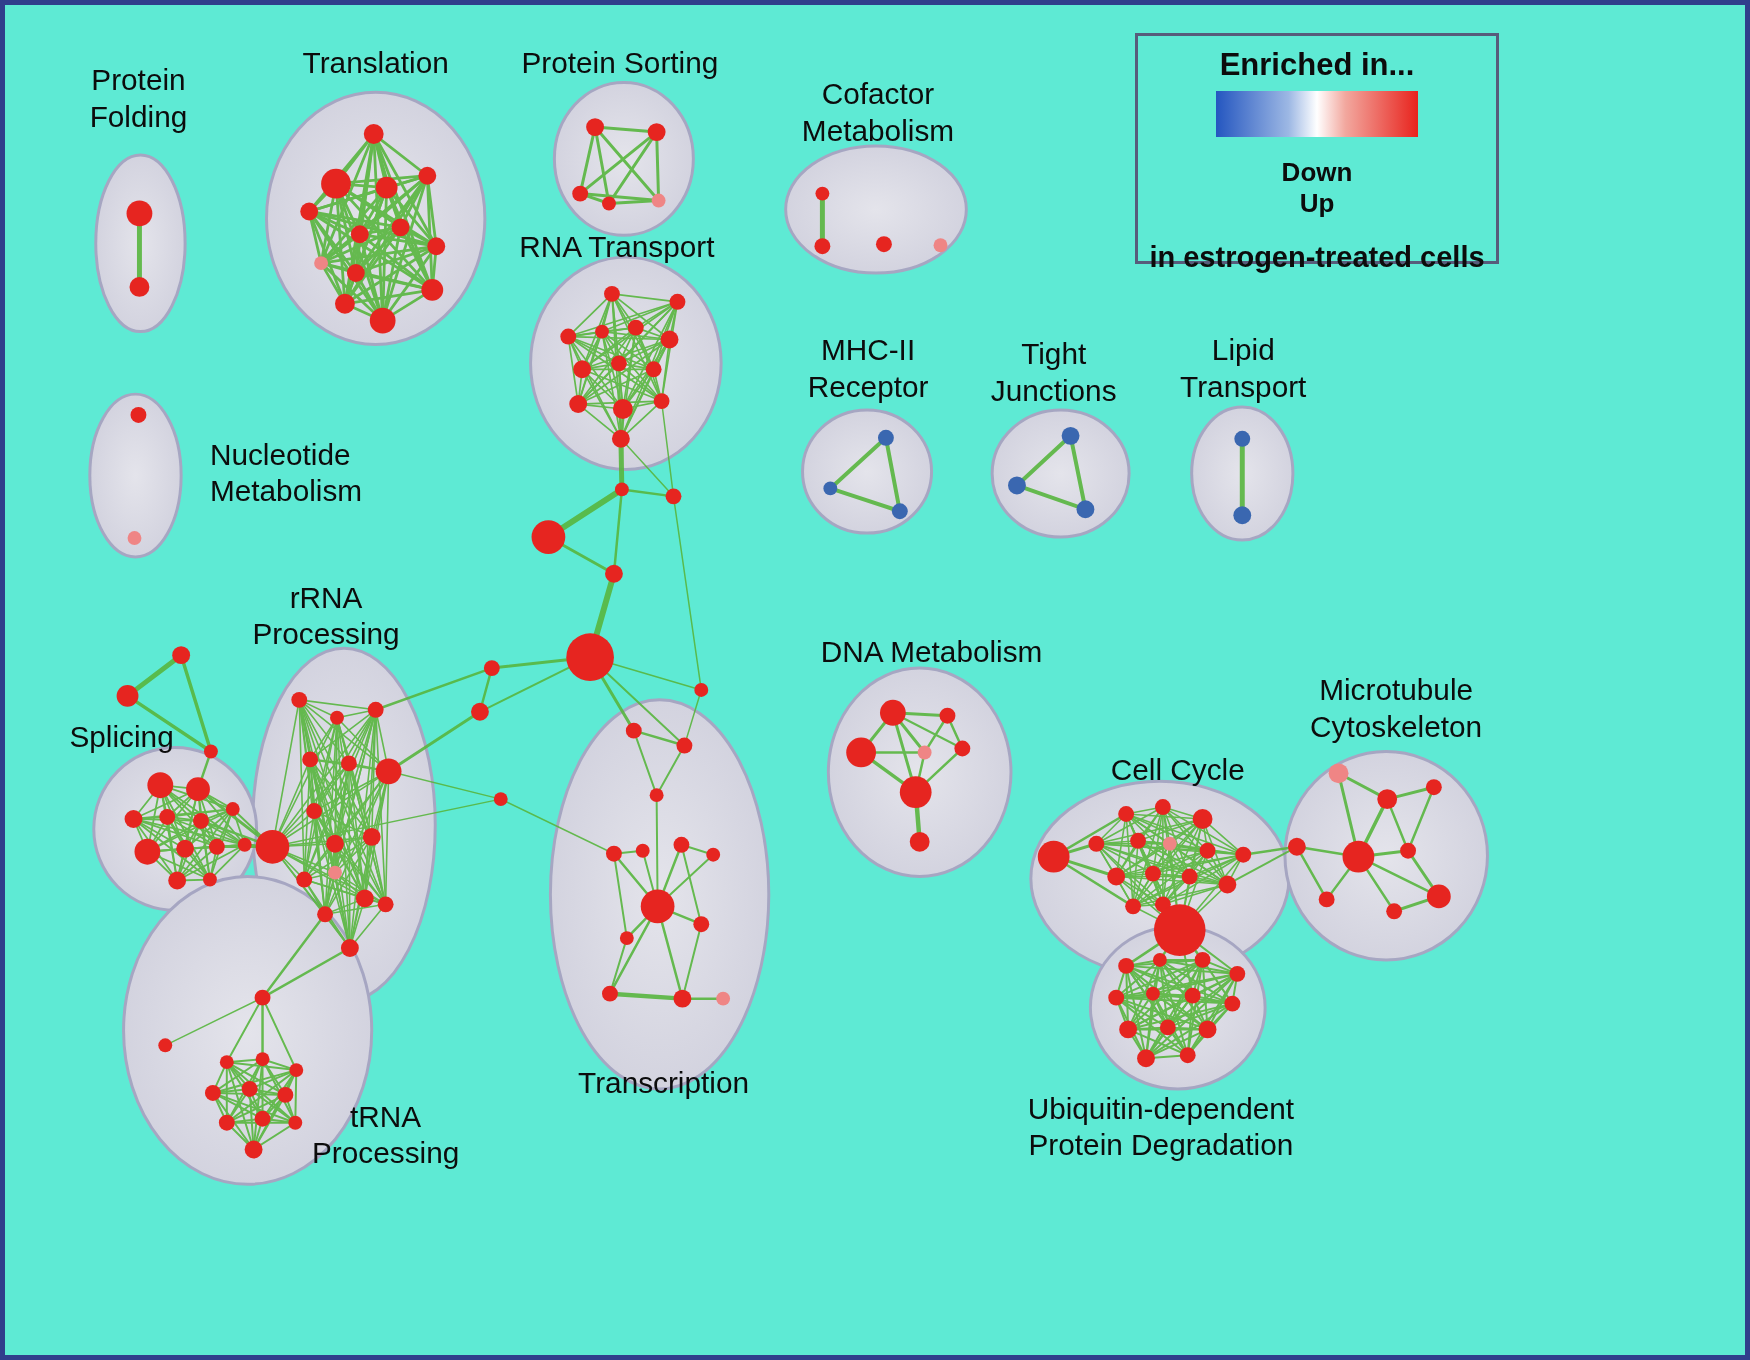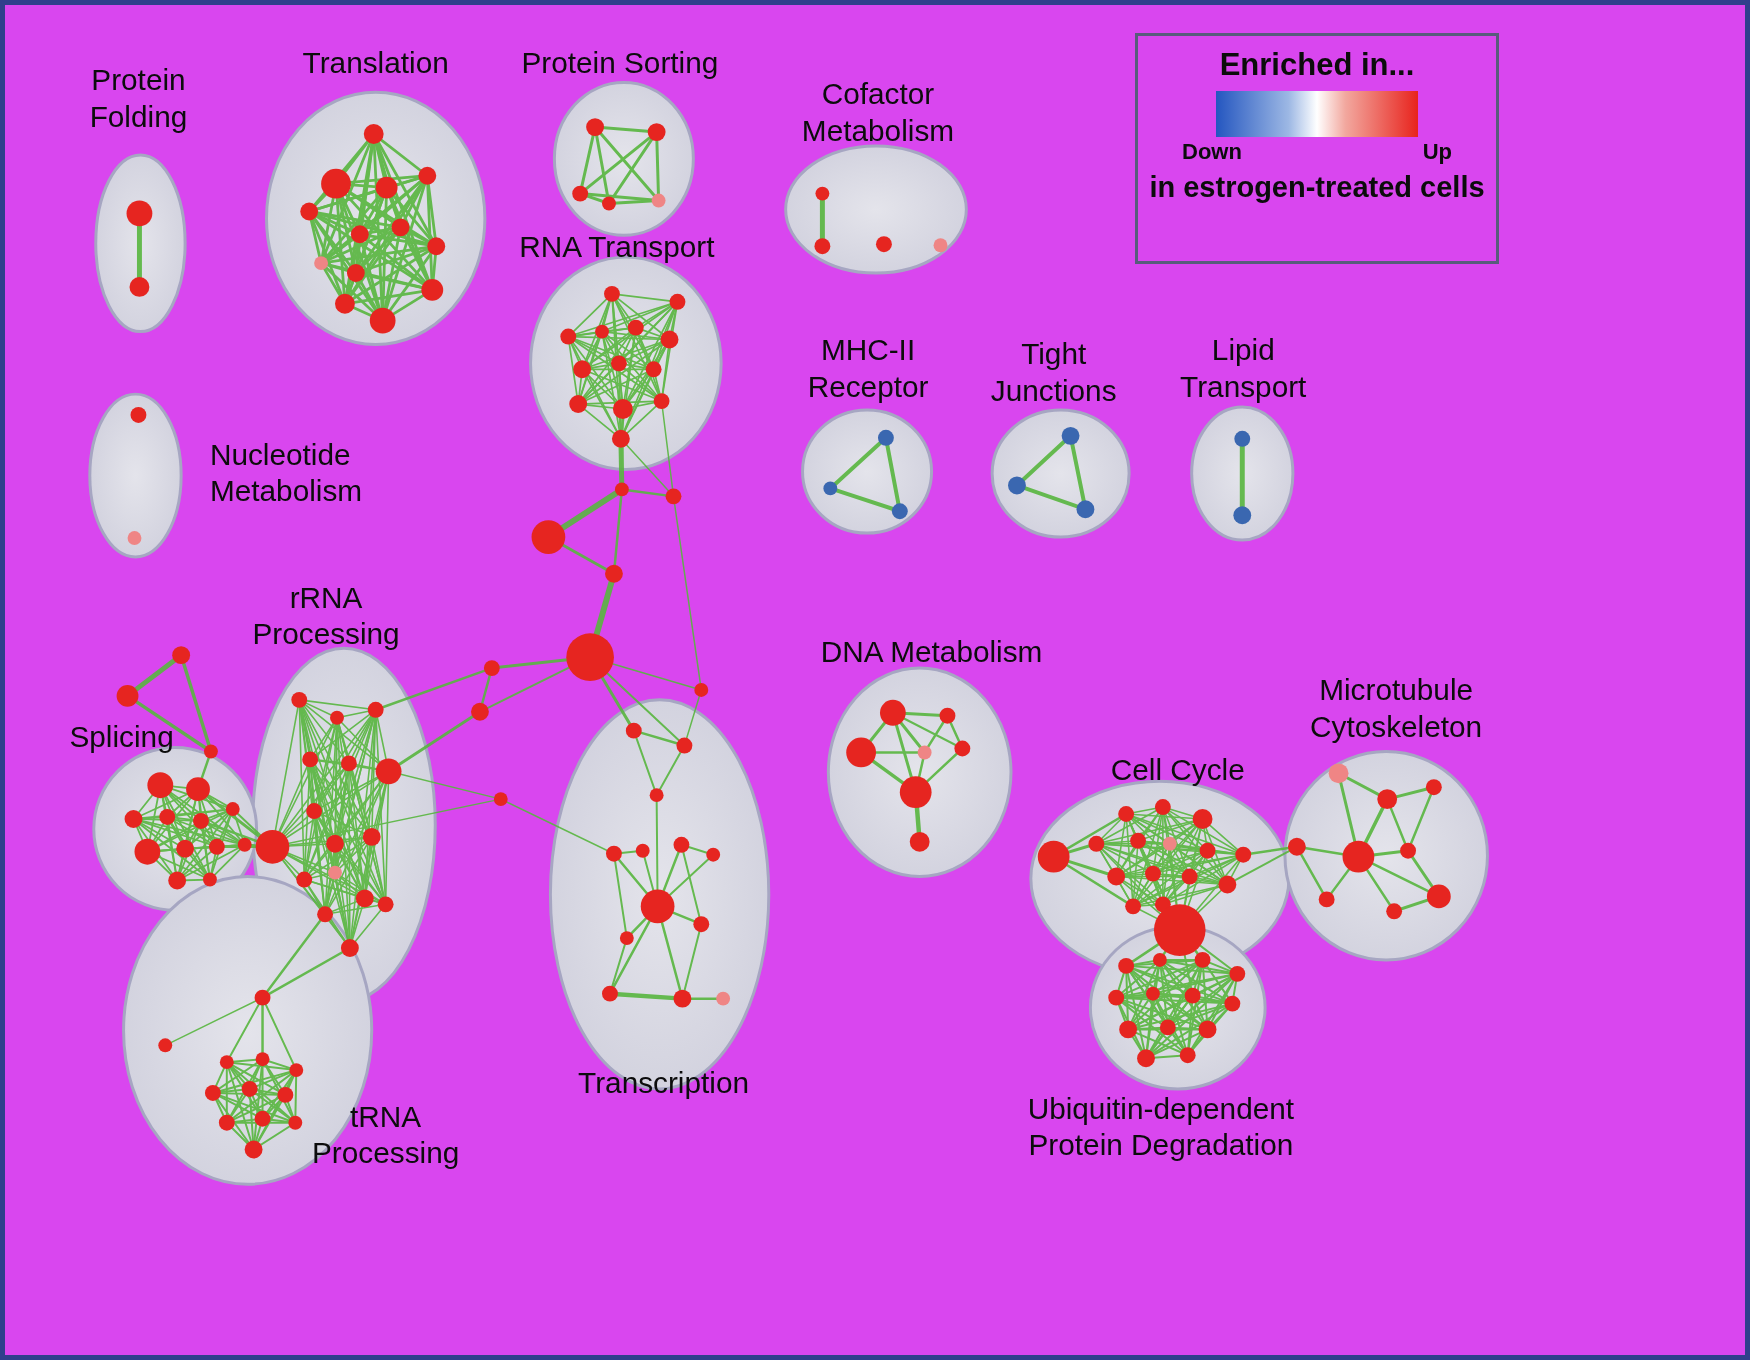--- a/index.html
+++ b/index.html
@@ -10,27 +10,27 @@
     font-family:"Liberation Sans",sans-serif;
   }
   .figure svg{position:absolute;left:0;top:0;width:1740px;height:1350px;}
   .figure svg text{font-family:"Liberation Sans",sans-serif;font-size:30px;fill:#0c0c0c;}
   .legend{
     position:absolute;left:1130px;top:28px;width:364px;height:231px;
     border:3px solid #575c7b;box-sizing:border-box;text-align:center;color:#0c0c0c;font-weight:bold;
   }
   .legend-title{font-size:31px;margin-top:11px;}
   .legend-bar{width:202px;height:46px;margin:8px auto 0;}
-  .legend-ends{display:flex;justify-content:space-between;padding:0 44px;font-size:22px;margin-top:2px;}
-  .legend-caption{font-size:29px;line-height:36px;margin-top:4px;}
+  .legend-ends{display:flex;justify-content:space-between;padding:0 44px;font-size:26px;margin-top:20px;flex-direction:column;}
+  .legend-caption{font-size:29px;line-height:36px;margin-top:20px;}
 </style>
 </head>
 <body>
 
-<div class="figure" style="background: #d946ef; border-color: rgb(48, 63, 140);">
+<div class="figure" style="background: #5eead4; border-color: rgb(48, 63, 140);">
   <svg id="network" viewBox="0 0 1750 1360">
       <defs>
         <radialGradient id="cg">
           <stop offset="0%" stop-color="#e4e4eb"></stop>
           <stop offset="100%" stop-color="#d3d3df"></stop>
         </radialGradient>
       </defs>
       <g>
         <ellipse cx="135" cy="240" rx="45" ry="89" fill="url(#cg)" stroke="#a6a6c2" stroke-width="3"></ellipse>
         <ellipse cx="372" cy="215" rx="110" ry="127" fill="url(#cg)" stroke="#a6a6c2" stroke-width="3"></ellipse>

